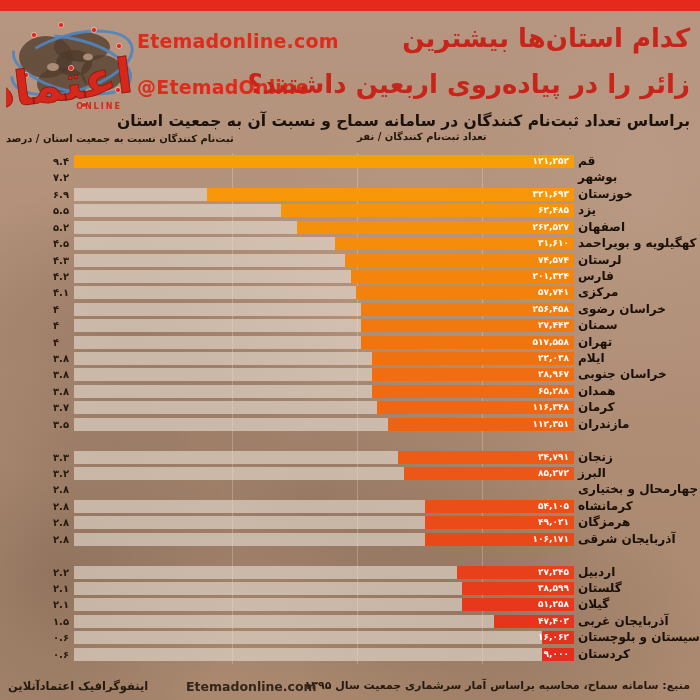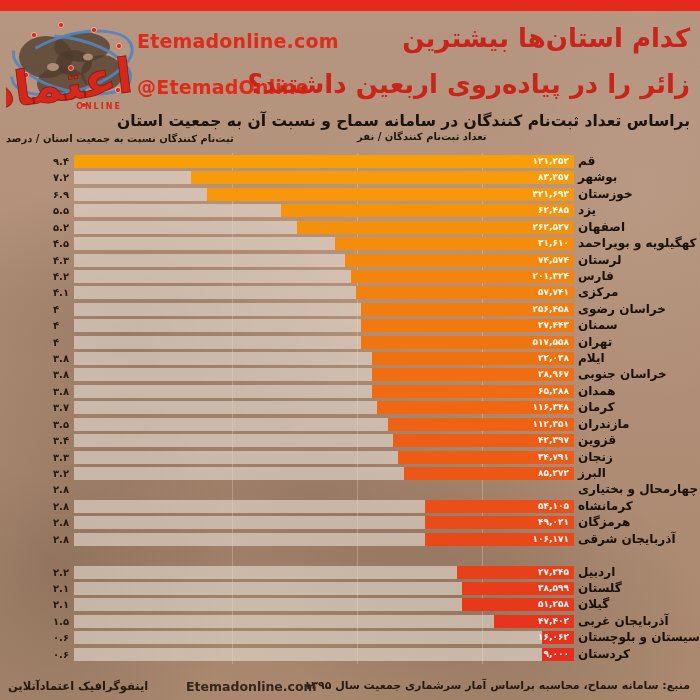--- a/index.html
+++ b/index.html
@@ -91,25 +91,20 @@
         <span class="pct">۹.۴</span>
         <div class="track">
           <div class="bar" style="width: 100%; background: rgb(248, 159, 7);">
             <span class="val">۱۲۱,۲۵۲</span>
           </div>
         </div>
         <span class="pname">قم</span>
       </div>
       <div class="row" style="top: 16.42px;">
         <span class="pct">۷.۲</span>
-        <div class="track">
-          <div class="bar" style="width: 76.5957%; background: rgb(247, 155, 8);">
-            <span class="val">۸۳,۳۵۷</span>
-          </div>
-        </div>
         <span class="pname">بوشهر</span>
       </div>
       <div class="row" style="top: 32.84px; padding-left: 38px;">
         <span class="pct">۶.۹</span>
         <div class="track">
           <div class="bar" style="width: 73.4043%; background: rgb(247, 151, 9);">
             <span class="val">۳۲۱,۶۹۳</span>
           </div>
         </div>
         <span class="pname">خوزستان</span>
@@ -232,29 +227,20 @@
         <span class="pname">کرمان</span>
       </div>
       <div class="row" style="top: 262.72px;">
         <span class="pct">۳.۵</span>
         <div class="track">
           <div class="bar" style="width: 37.234%; background: rgb(238, 98, 19);">
             <span class="val">۱۱۲,۳۵۱</span>
           </div>
         </div>
         <span class="pname">مازندران</span>
-      </div>
-      <div class="row" style="top: 279.14px;">
-        <span class="pct">۳.۴</span>
-        <div class="track">
-          <div class="bar" style="width: 36.1702%; background: rgb(237, 94, 20);">
-            <span class="val">۴۲,۳۹۷</span>
-          </div>
-        </div>
-        <span class="pname">قزوین</span>
       </div>
       <div class="row" style="top: 295.56px;">
         <span class="pct">۳.۳</span>
         <div class="track">
           <div class="bar" style="width: 35.1064%; background: rgb(237, 91, 21);">
             <span class="val">۳۴,۷۹۱</span>
           </div>
         </div>
         <span class="pname">زنجان</span>
       </div>

